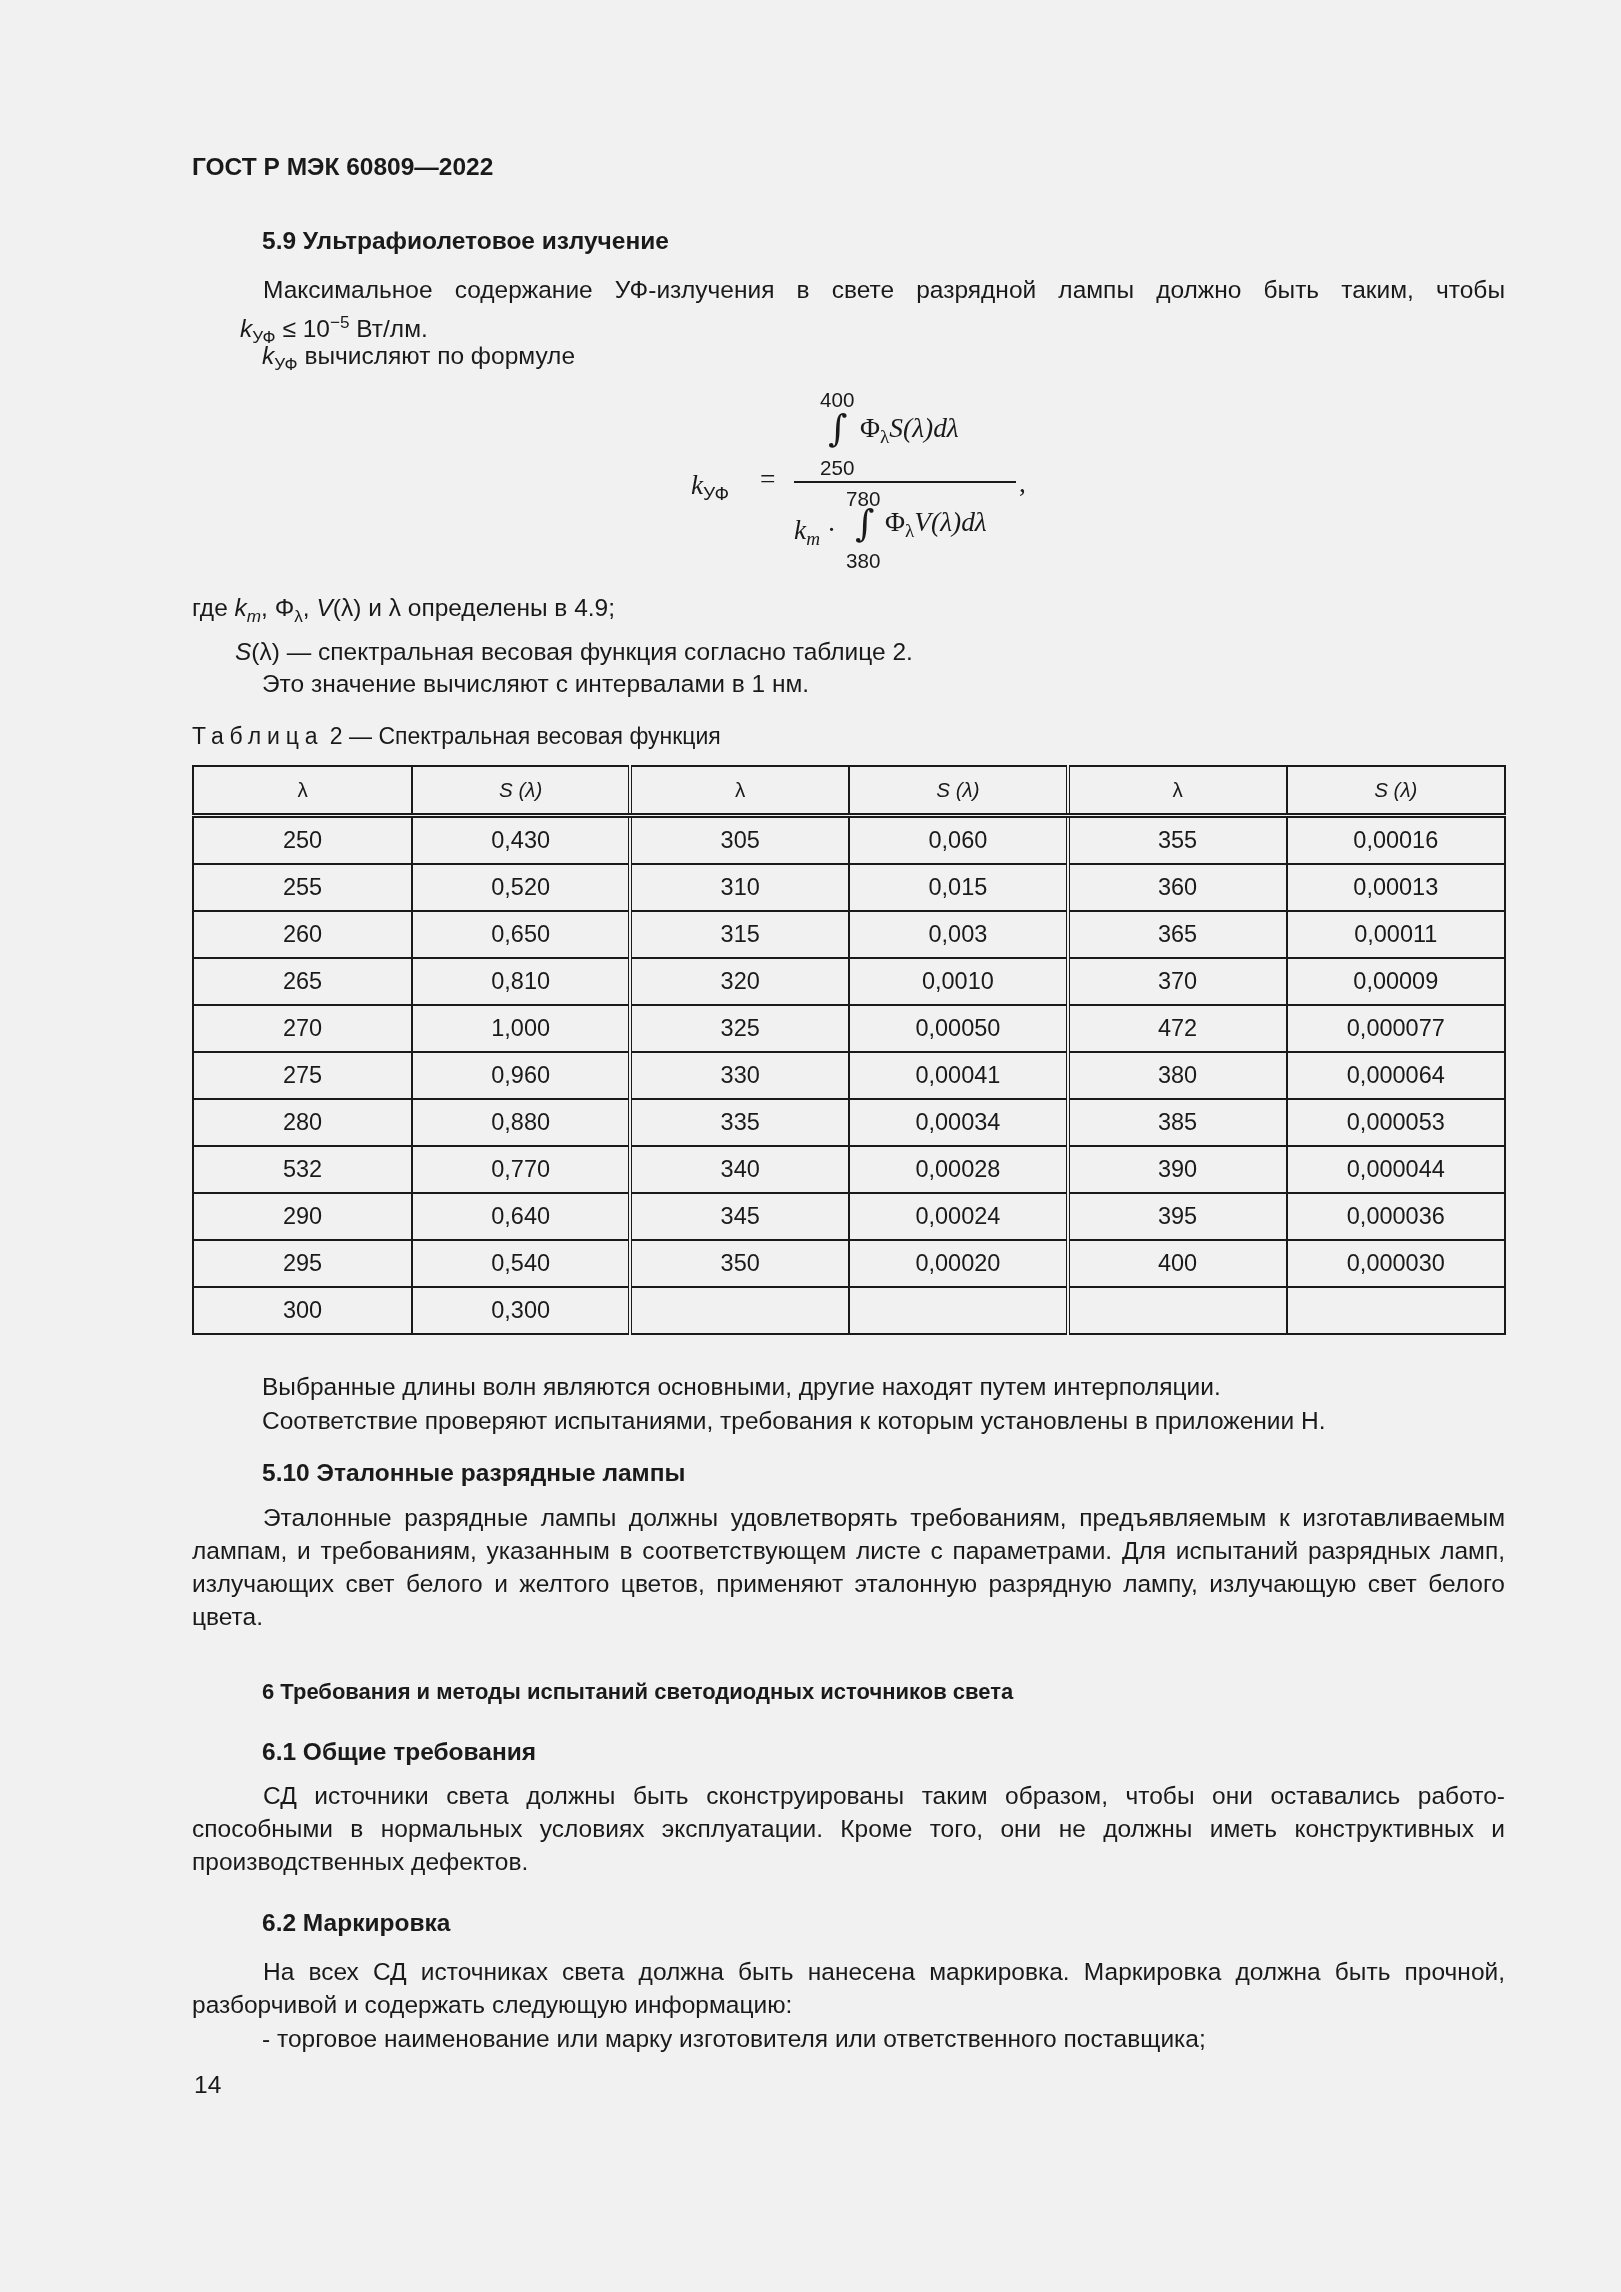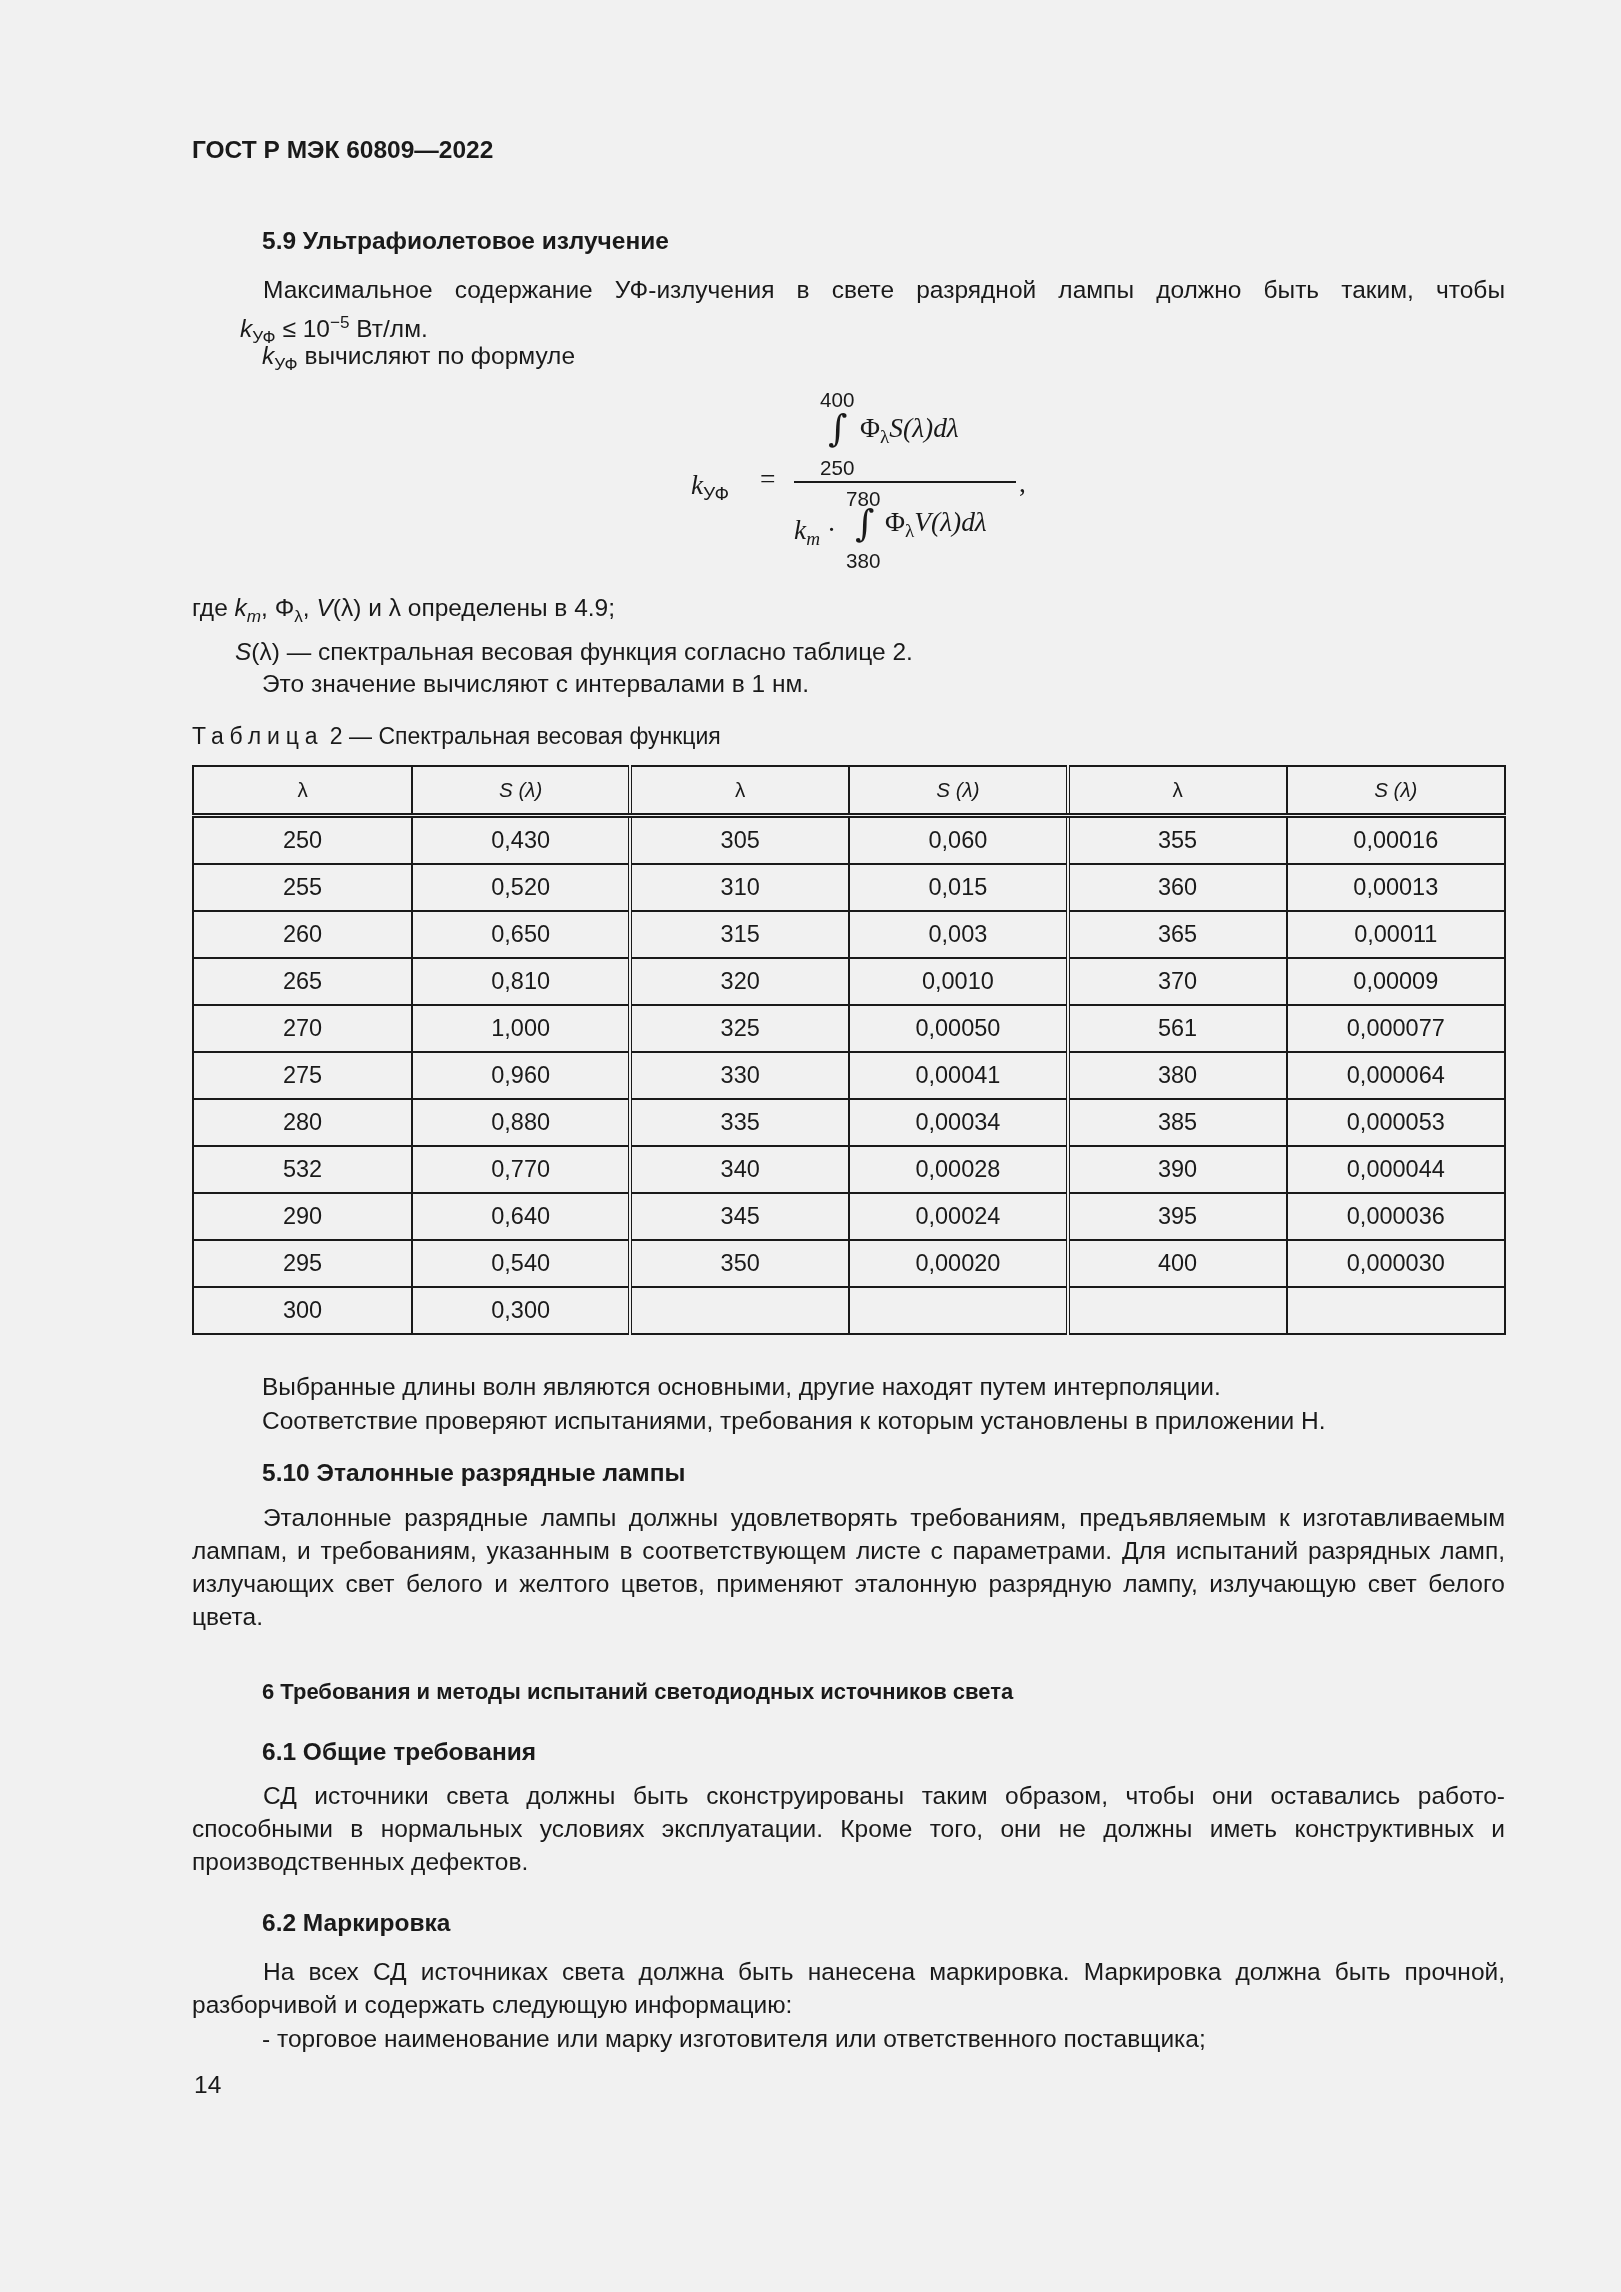--- a/index.html
+++ b/index.html
@@ -1,19 +1,19 @@
 <!DOCTYPE html>
 <html><head>
 <meta charset="utf-8">
 <style>
   html, body { margin:0; padding:0; }
   body { width:1621px; height:2293px; background:#f1f1f1; position:relative; overflow:hidden;
          font-family:"Liberation Sans", sans-serif; color:#1a1a1a; }
   .abs { position:absolute; white-space:nowrap; }
-  .doc-header { left:192px; top:136px; font-size:24.5px; font-weight:bold; }
+  .doc-header { left:192px; top:153px; font-size:24.5px; font-weight:bold; }
   .h2 { font-size:24.5px; font-weight:bold; }
   .h1 { font-size:22px; font-weight:bold; }
   .p { font-size:24.5px; line-height:33px; }
   .just { position:absolute; left:192px; width:1313px; font-size:24.5px; line-height:33px; text-align:justify; }
   .just .ind { display:inline-block; width:71px; }
   .it { font-style:italic; }
   sub, sup { font-size:70%; }
   .formula { position:absolute; left:686px; top:382px; width:353px; height:196px; font-family:"Liberation Serif", serif; font-size:27.4px; }
   .formula .lim { position:absolute; font-family:"Liberation Sans", sans-serif; font-size:20.6px; }
   .formula .part { position:absolute; white-space:nowrap; }
@@ -108,21 +108,21 @@
         <td>320</td>
         <td class="sep">0,0010</td>
         <td>370</td>
         <td>0,00009</td>
       </tr>
     <tr>
         <td>270</td>
         <td class="sep">1,000</td>
         <td>325</td>
         <td class="sep">0,00050</td>
-        <td>561</td>
+        <td>472</td>
         <td>0,000077</td>
       </tr>
     <tr>
         <td>275</td>
         <td class="sep">0,960</td>
         <td>330</td>
         <td class="sep">0,00041</td>
         <td>380</td>
         <td>0,000064</td>
       </tr>

